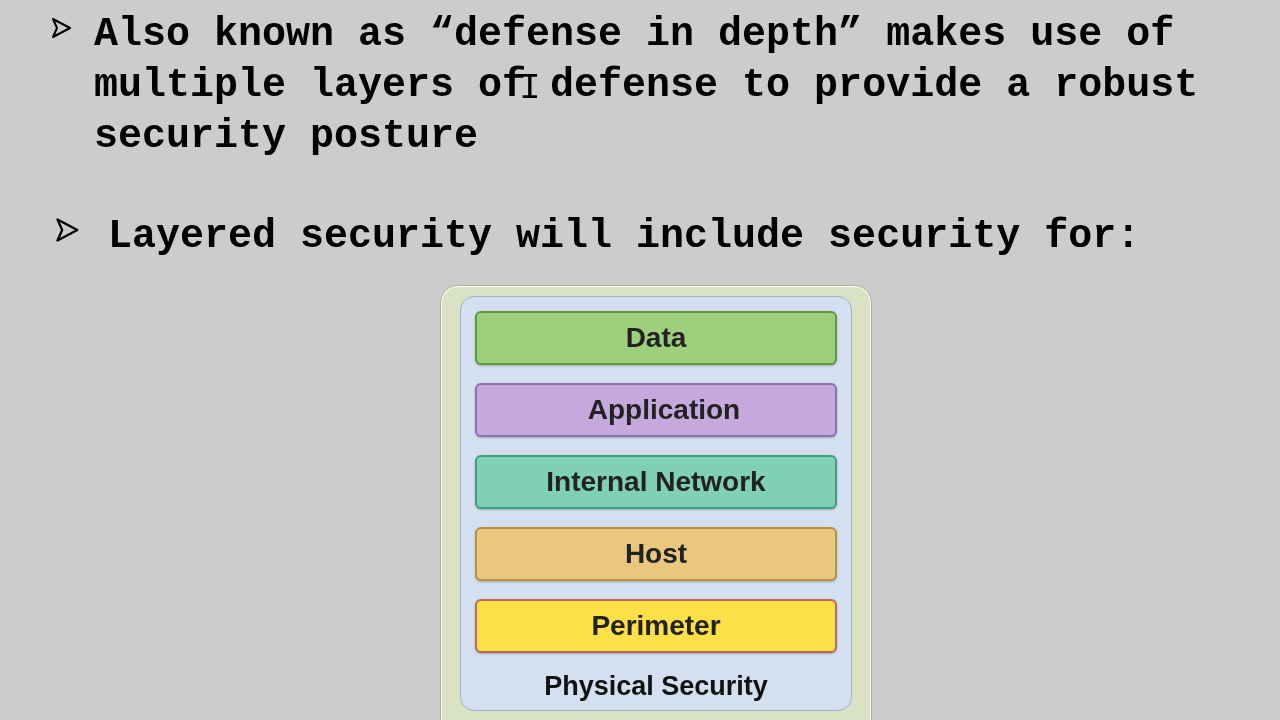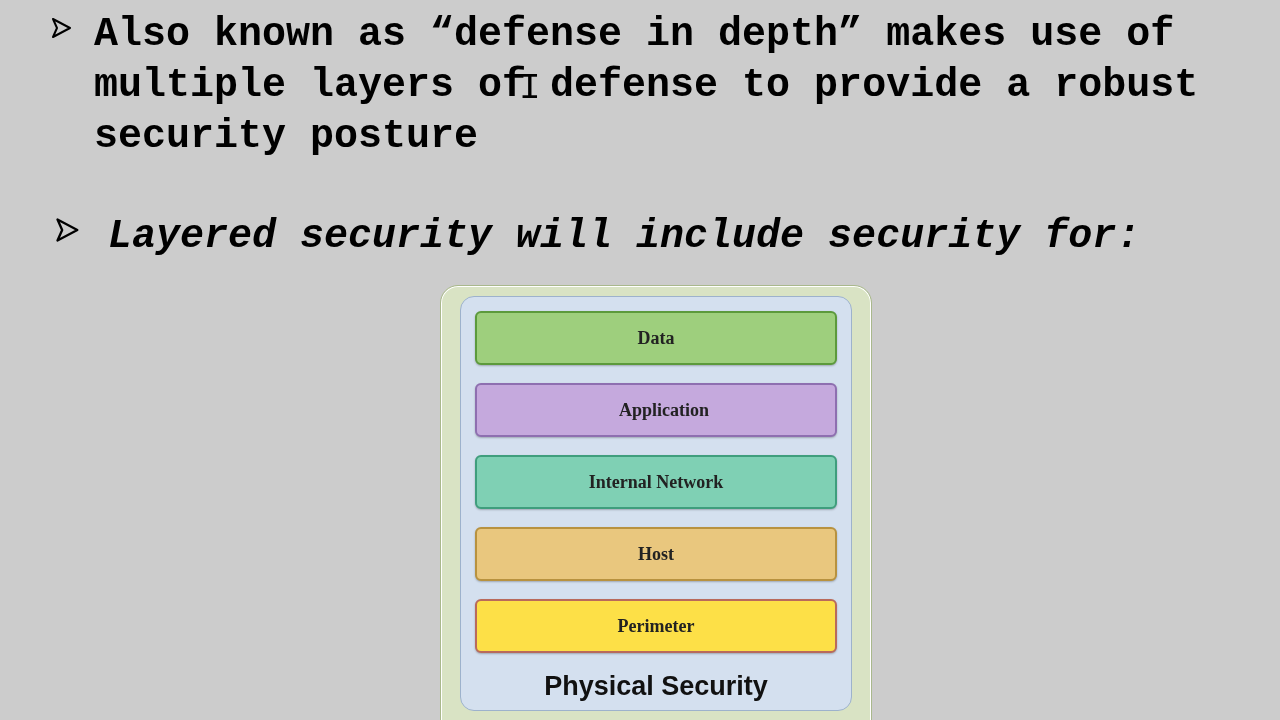--- a/index.html
+++ b/index.html
@@ -28,21 +28,21 @@
   }
   .bullet .arrow {
     position: absolute;
     left: 0;
     top: 6px;
     width: 28px;
     height: 28px;
   }
   .bullet .arrow svg { display:block }
   .b1 { padding-left: 44px; }
-  .b2 { padding-left: 58px; margin-bottom: 0; font-style: italic; }
+  .b2 { padding-left: 58px; margin-bottom: 0; }
   .b2 .arrow { left: 4px; top: 4px; }
 
   .cursor {
     position: absolute;
     font-family: "Courier New", monospace;
     font-weight: normal;
     font-size: 36px;
     color:#000;
   }
 
@@ -65,23 +65,23 @@
     padding: 14px 14px 8px 14px;
     width: 392px;
     margin: 0 auto;
     box-sizing: border-box;
   }
   .layer {
     height: 54px;
     border-radius: 6px;
     border: 2px solid;
     margin-bottom: 18px;
-    font-family: Liberation Serif, serif;
+    font-family: Liberation Sans, sans-serif;
     font-weight: bold;
-    font-size: 18px;
+    font-size: 28px;
     color: #222;
     display: flex;
     align-items: center;
     justify-content: center;
     box-shadow: 0 1px 2px rgba(0,0,0,.25);
     box-sizing: border-box;
   }
   .l-data      { background:#9ecf7d; border-color:#5c9a3c; }
   .l-app       { background:#c5a9dd; border-color:#8e6fb0;padding-left:16px; }
   .l-host      { background:#e9c77e; border-color:#b8923f; }

